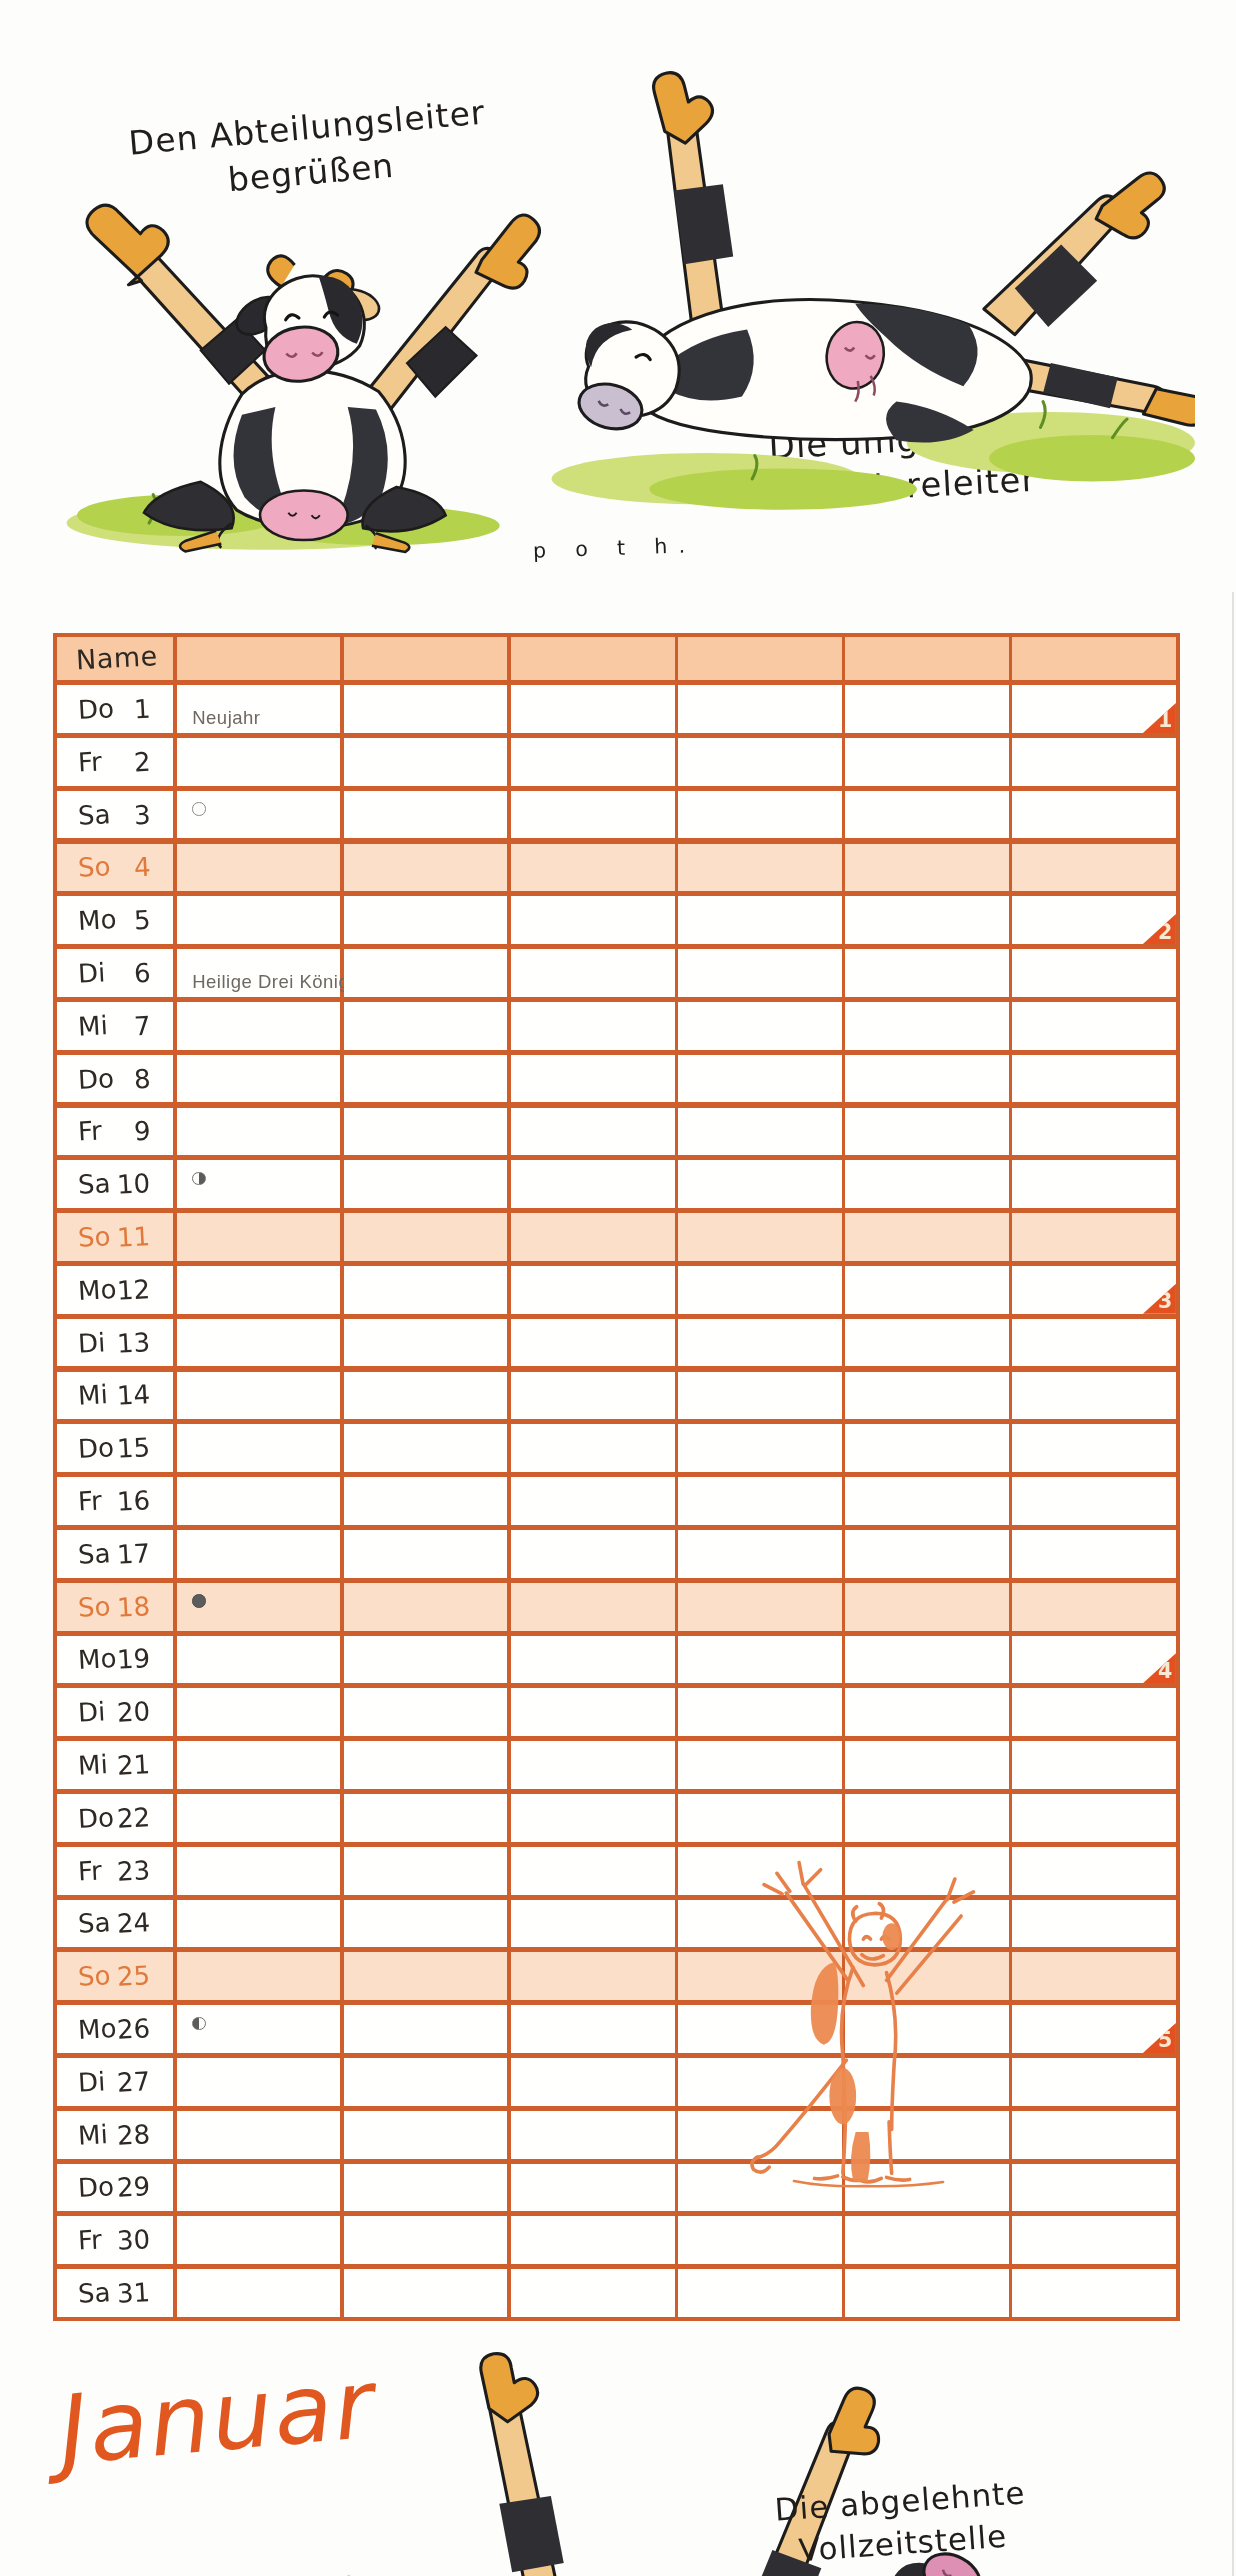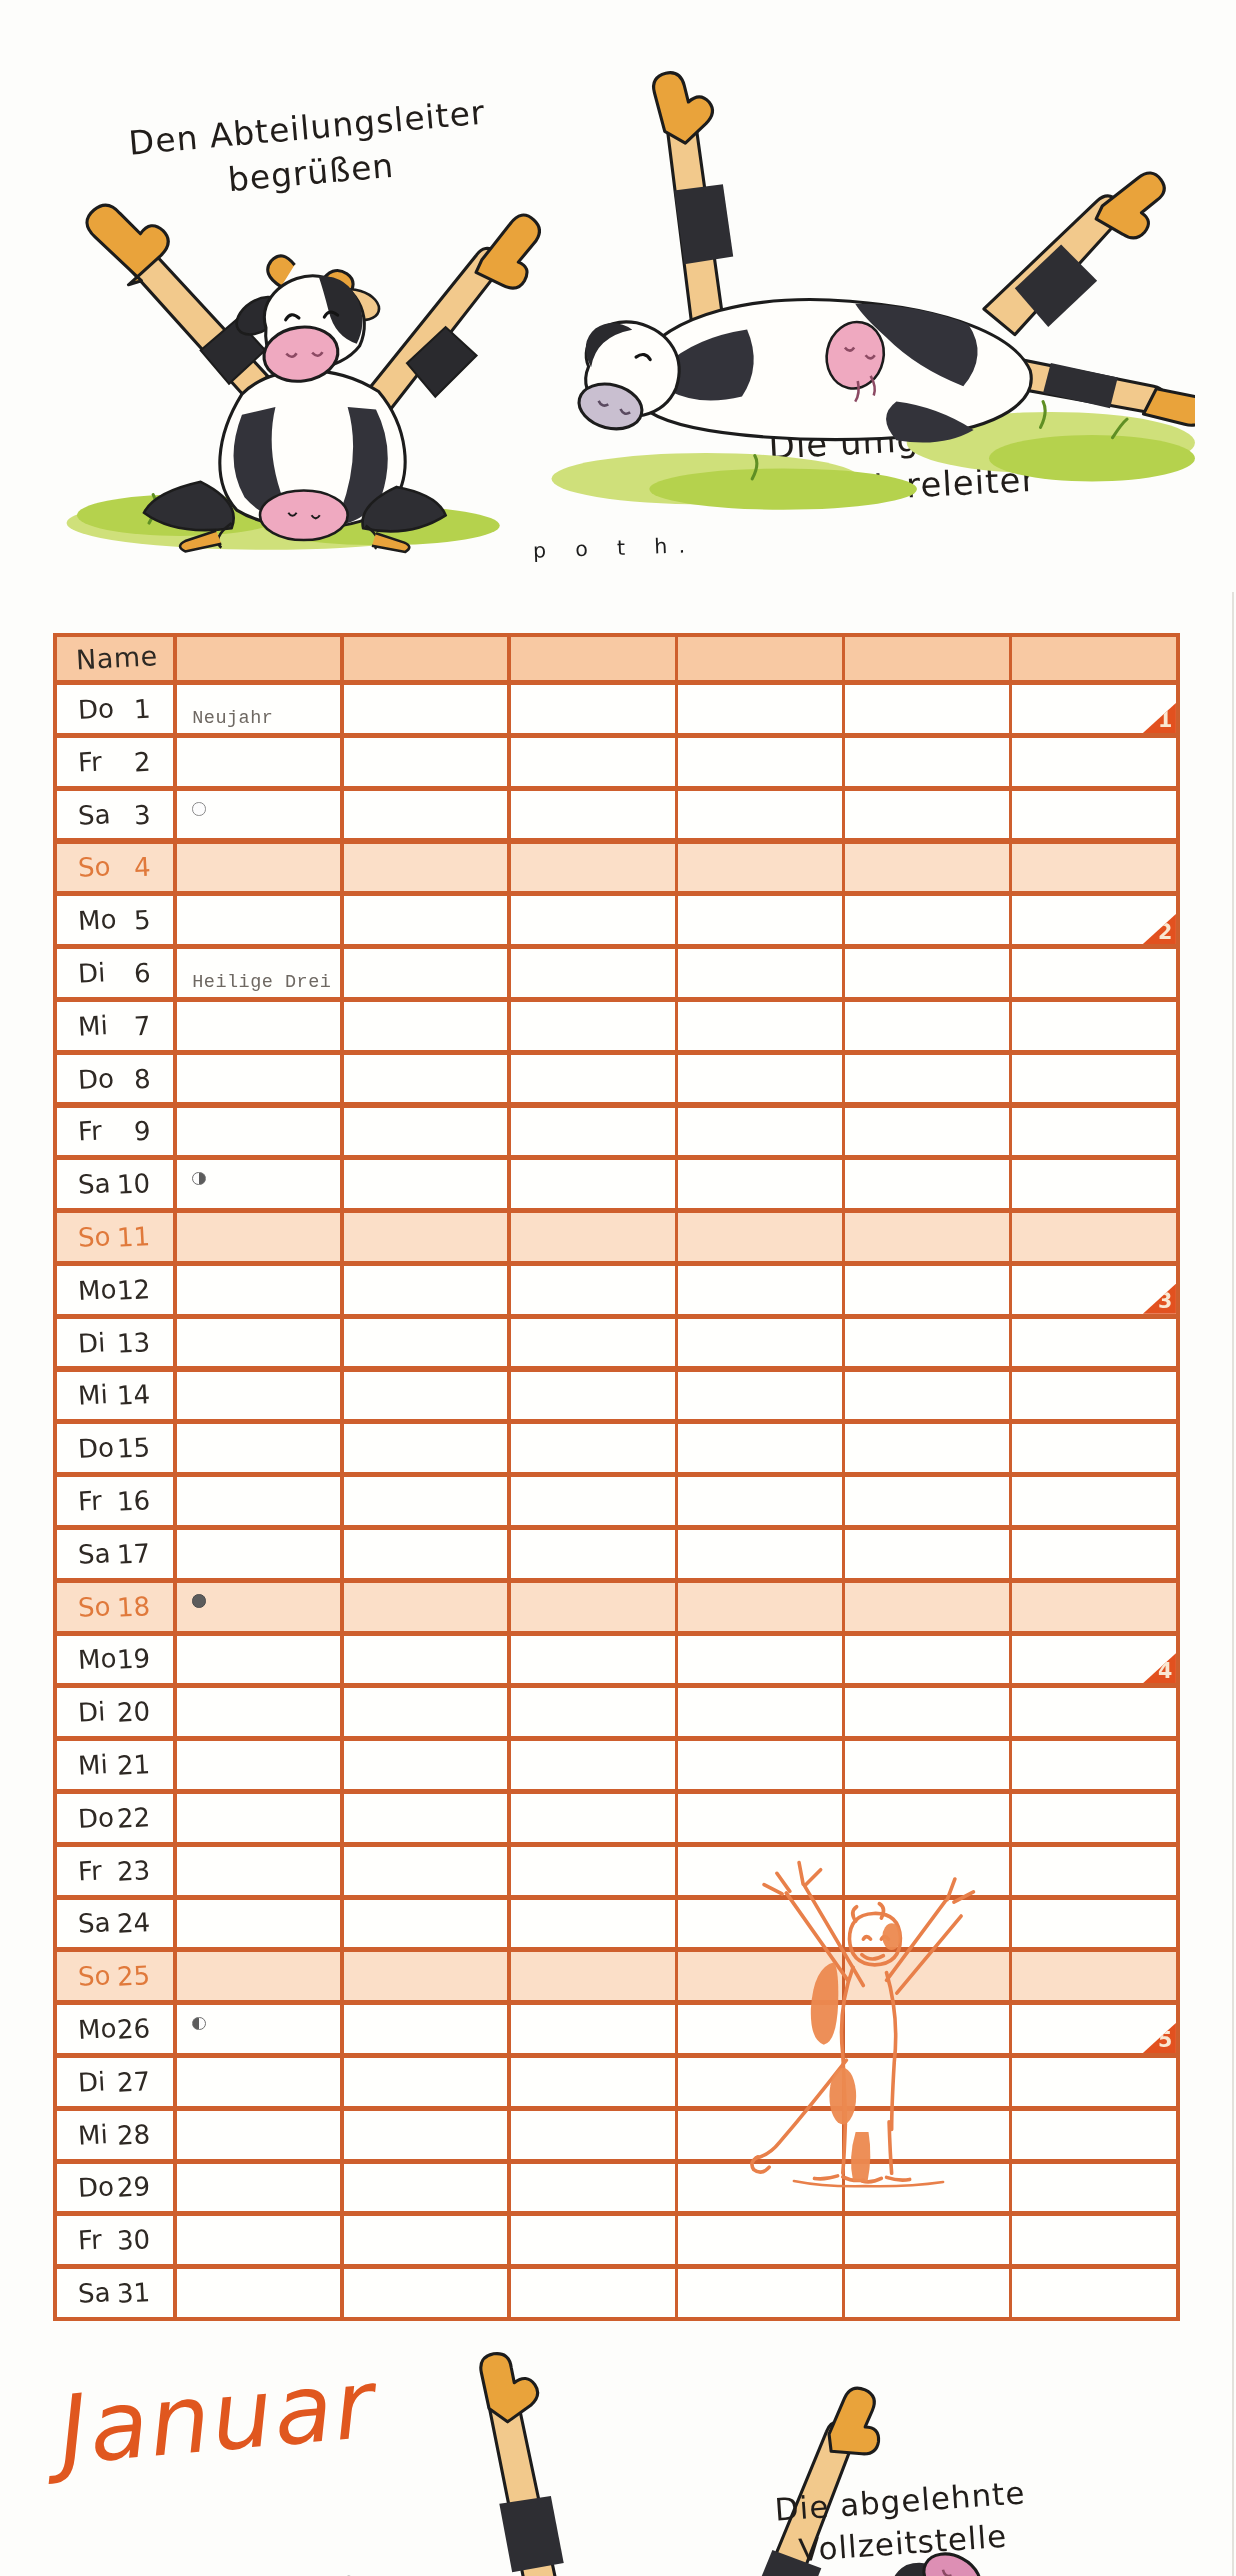--- a/index.html
+++ b/index.html
@@ -35,21 +35,21 @@
   .cell.sun  { background:#fbdfc8; }
   .name-label {
     position:absolute; left:18.5px; top:50%; transform:translateY(-54%) rotate(-3deg);
     font-size:27px; color:#2e2924; letter-spacing:0.5px;
   }
   .day-cell { display:flex; align-items:center; justify-content:space-between;
               padding:0 23px 0 20.6px; box-sizing:border-box; }
   .day-abbr, .day-num { font-size:26px; color:#2e2924; transform:rotate(-3deg); }
   .sun .day-abbr, .sun .day-num { color:#e0793b; }
   .holiday {
-    position:absolute; left:15.5px; bottom:4.1px; font-family:Liberation Mono, monospace;
+    position:absolute; left:15.5px; bottom:4.1px; font-family:Liberation Sans, sans-serif;
     font-size:18.5px; color:#6e6862; letter-spacing:0.5px; white-space:nowrap;
   }
   .moon { position:absolute; left:15.5px; top:11.3px; width:13.4px; height:13.4px;
           border-radius:50%; box-sizing:border-box; }
   .moon.full-moon     { border:1.5px solid #8a8a8a; background:#fdfdfd; }
   .moon.new-moon      { background:#5c5c5c; border:1px solid #4c4c4c; }
   .moon.last-quarter  { border:1px solid #6f6f6f; background:linear-gradient(90deg,#fdfdfd 0 48%,#5c5c5c 48% 100%); }
   .moon.first-quarter { border:1px solid #6f6f6f; background:linear-gradient(90deg,#5c5c5c 0 52%,#fdfdfd 52% 100%); }
   .week-tri {
     position:absolute; right:0; bottom:0; width:33px; height:30px;

